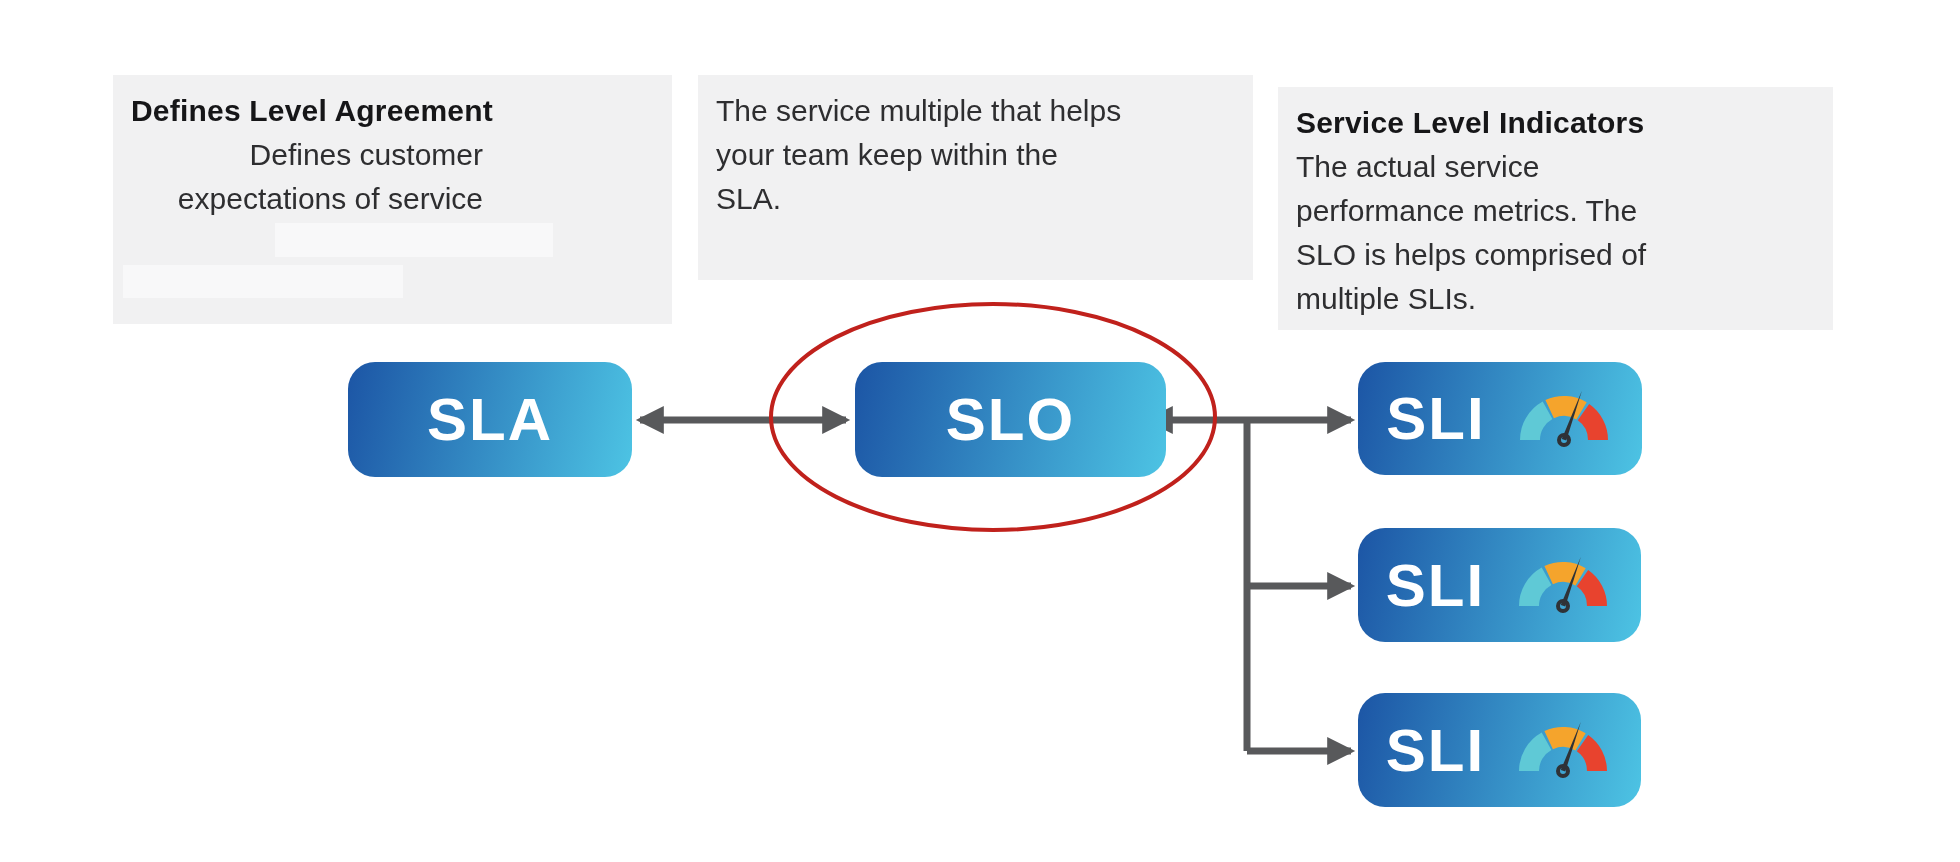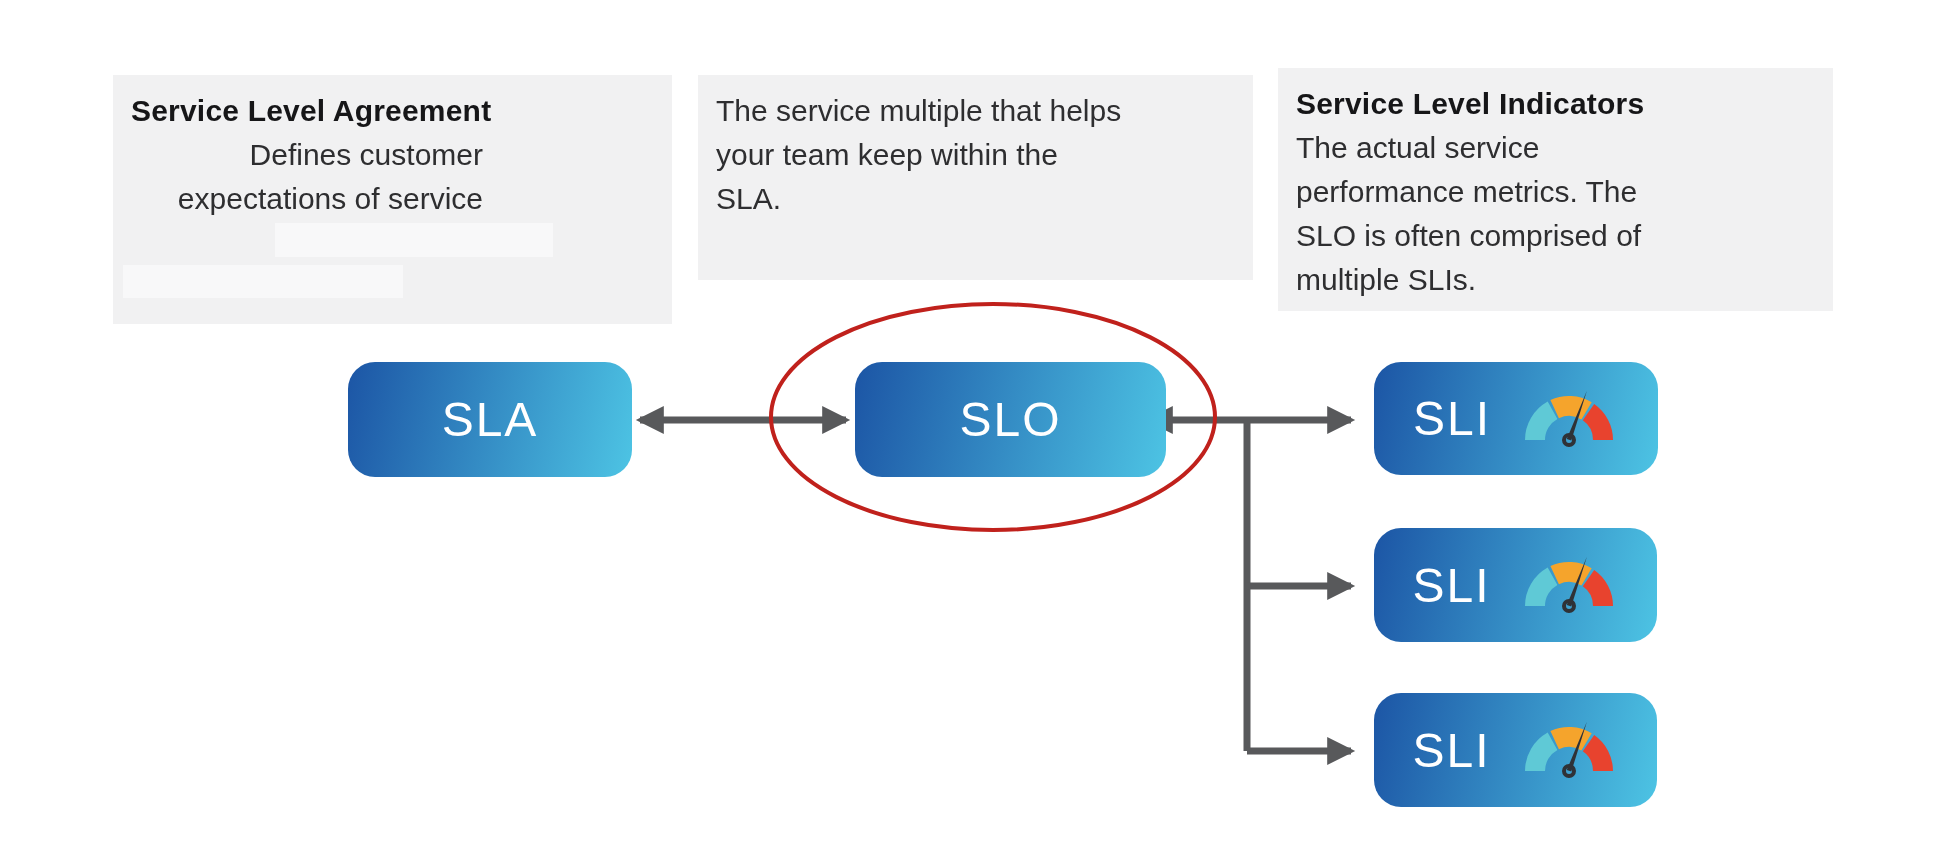--- a/index.html
+++ b/index.html
@@ -44,47 +44,47 @@
   .node {
     position: absolute;
     border-radius: 27px;
     background: linear-gradient(103deg, var(--node-grad-start, #1c55a5) 0%, var(--node-grad-end, #4dc4e4) 100%);
     display: flex;
     align-items: center;
     justify-content: center;
     box-sizing: border-box;
   }
   .node-label {
-    font-size: 48px;
-    font-weight: 400;
+    font-size: 60px;
+    font-weight: 700;
     letter-spacing: 2px;
     color: var(--node-label-text, #ffffff);
   }
-  .node.sli { gap: 28px; margin-left: 16px; }
+  .node.sli { gap: 28px; }
   .gauge { display: block; }
 </style>
 </head>
 <body>
 
 <div id="canvas">
 
   <div class="card" style="left:113px; top:75px; width:559px; height:249px;">
-    <div class="card-title">Service Level Agreement</div>
+    <div class="card-title">Defines Level Agreement</div>
     <div class="card-body" style="max-width:352px;text-align:right;">Defines customer expectations of service function.</div>
     <div class="redaction" style="left:162px; top:148px; width:278px; height:34px;"></div>
     <div class="redaction" style="left:10px; top:190px; width:280px; height:33px;"></div>
   </div>
 
   <div class="card" style="left:698px; top:75px; width:555px; height:205px;">
     <div class="card-body" style="max-width:415px;">The service multiple that helps your team keep within the SLA.</div>
   </div>
 
-  <div class="card" style="left:1278px; top:68px; width:555px; height:243px;">
+  <div class="card" style="left:1278px; top:87px; width:555px; height:243px;">
     <div class="card-title">Service Level Indicators</div>
-    <div class="card-body" style="max-width:385px;">The actual service performance metrics. The SLO is often comprised of multiple SLIs.</div>
+    <div class="card-body" style="max-width:385px;">The actual service performance metrics. The SLO is helps comprised of multiple SLIs.</div>
   </div>
 
   <svg class="overlay" width="1960" height="862" viewBox="0 0 1960 862">
     <defs>
       <marker id="ah" viewBox="0 0 10 10" refX="8.5" refY="5" markerWidth="5" markerHeight="4" orient="auto-start-reverse" markerUnits="strokeWidth">
         <path d="M0 0 L10 5 L0 10 Z" style="fill:var(--arrow,#58595b)"></path>
       </marker>
     </defs>
     <g style="stroke:var(--arrow,#58595b)" stroke-width="7" fill="none">
       <path d="M640,420 L846,420" marker-start="url(#ah)" marker-end="url(#ah)"></path>

